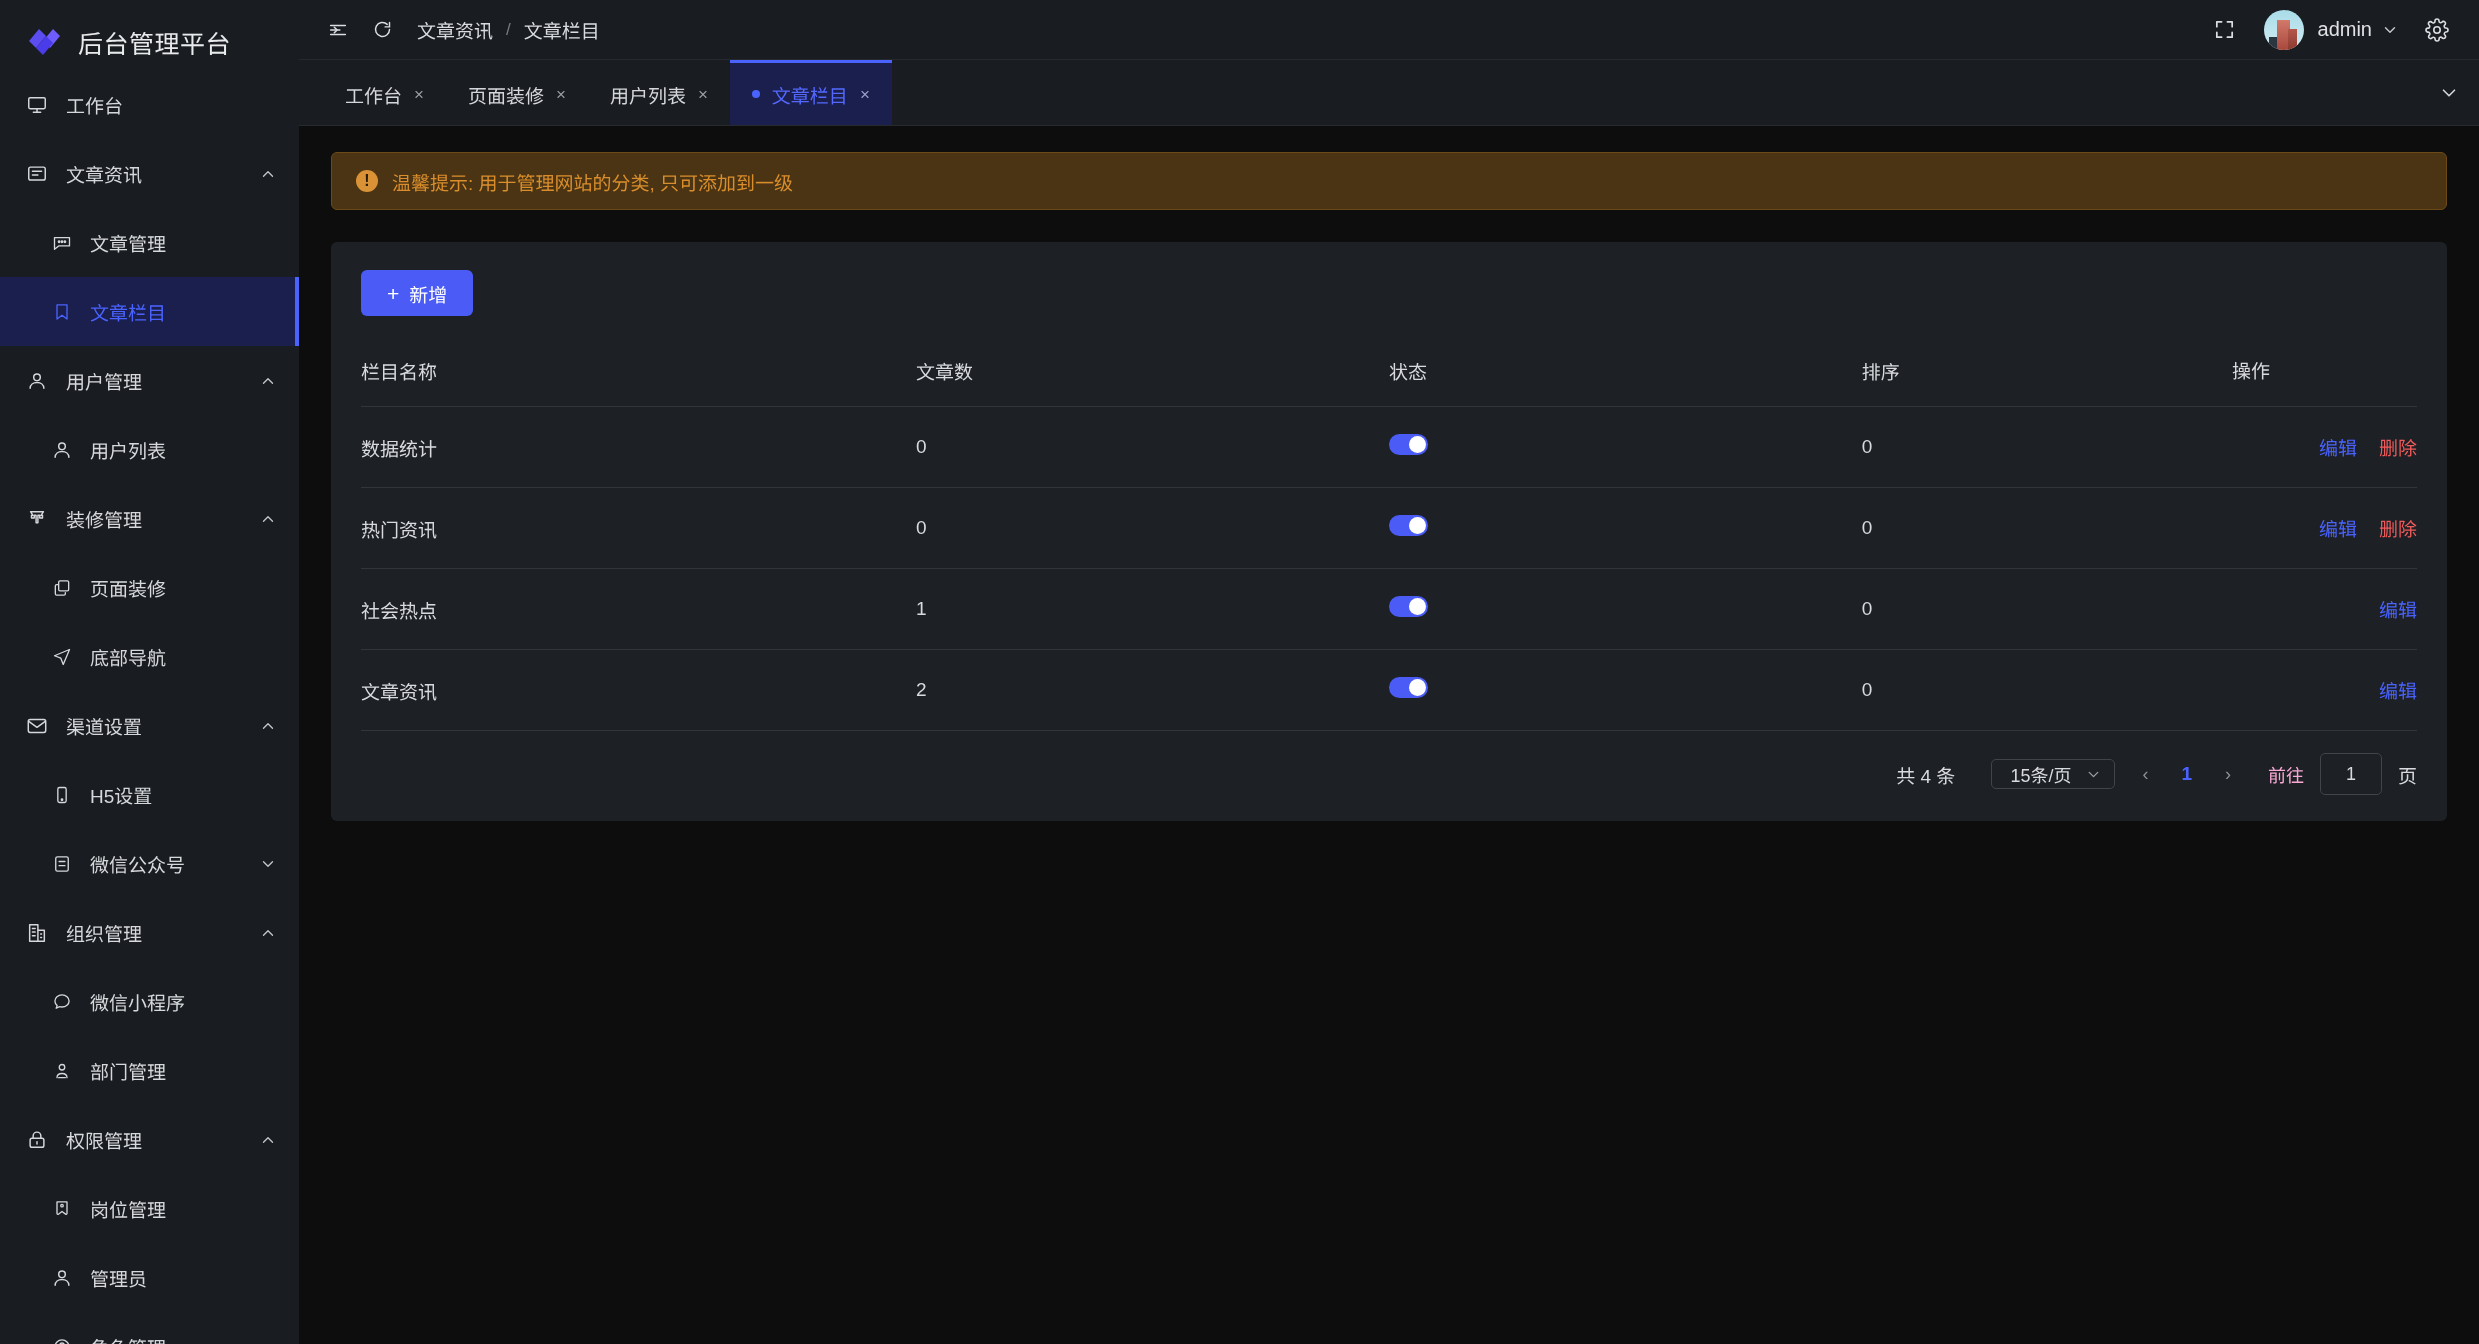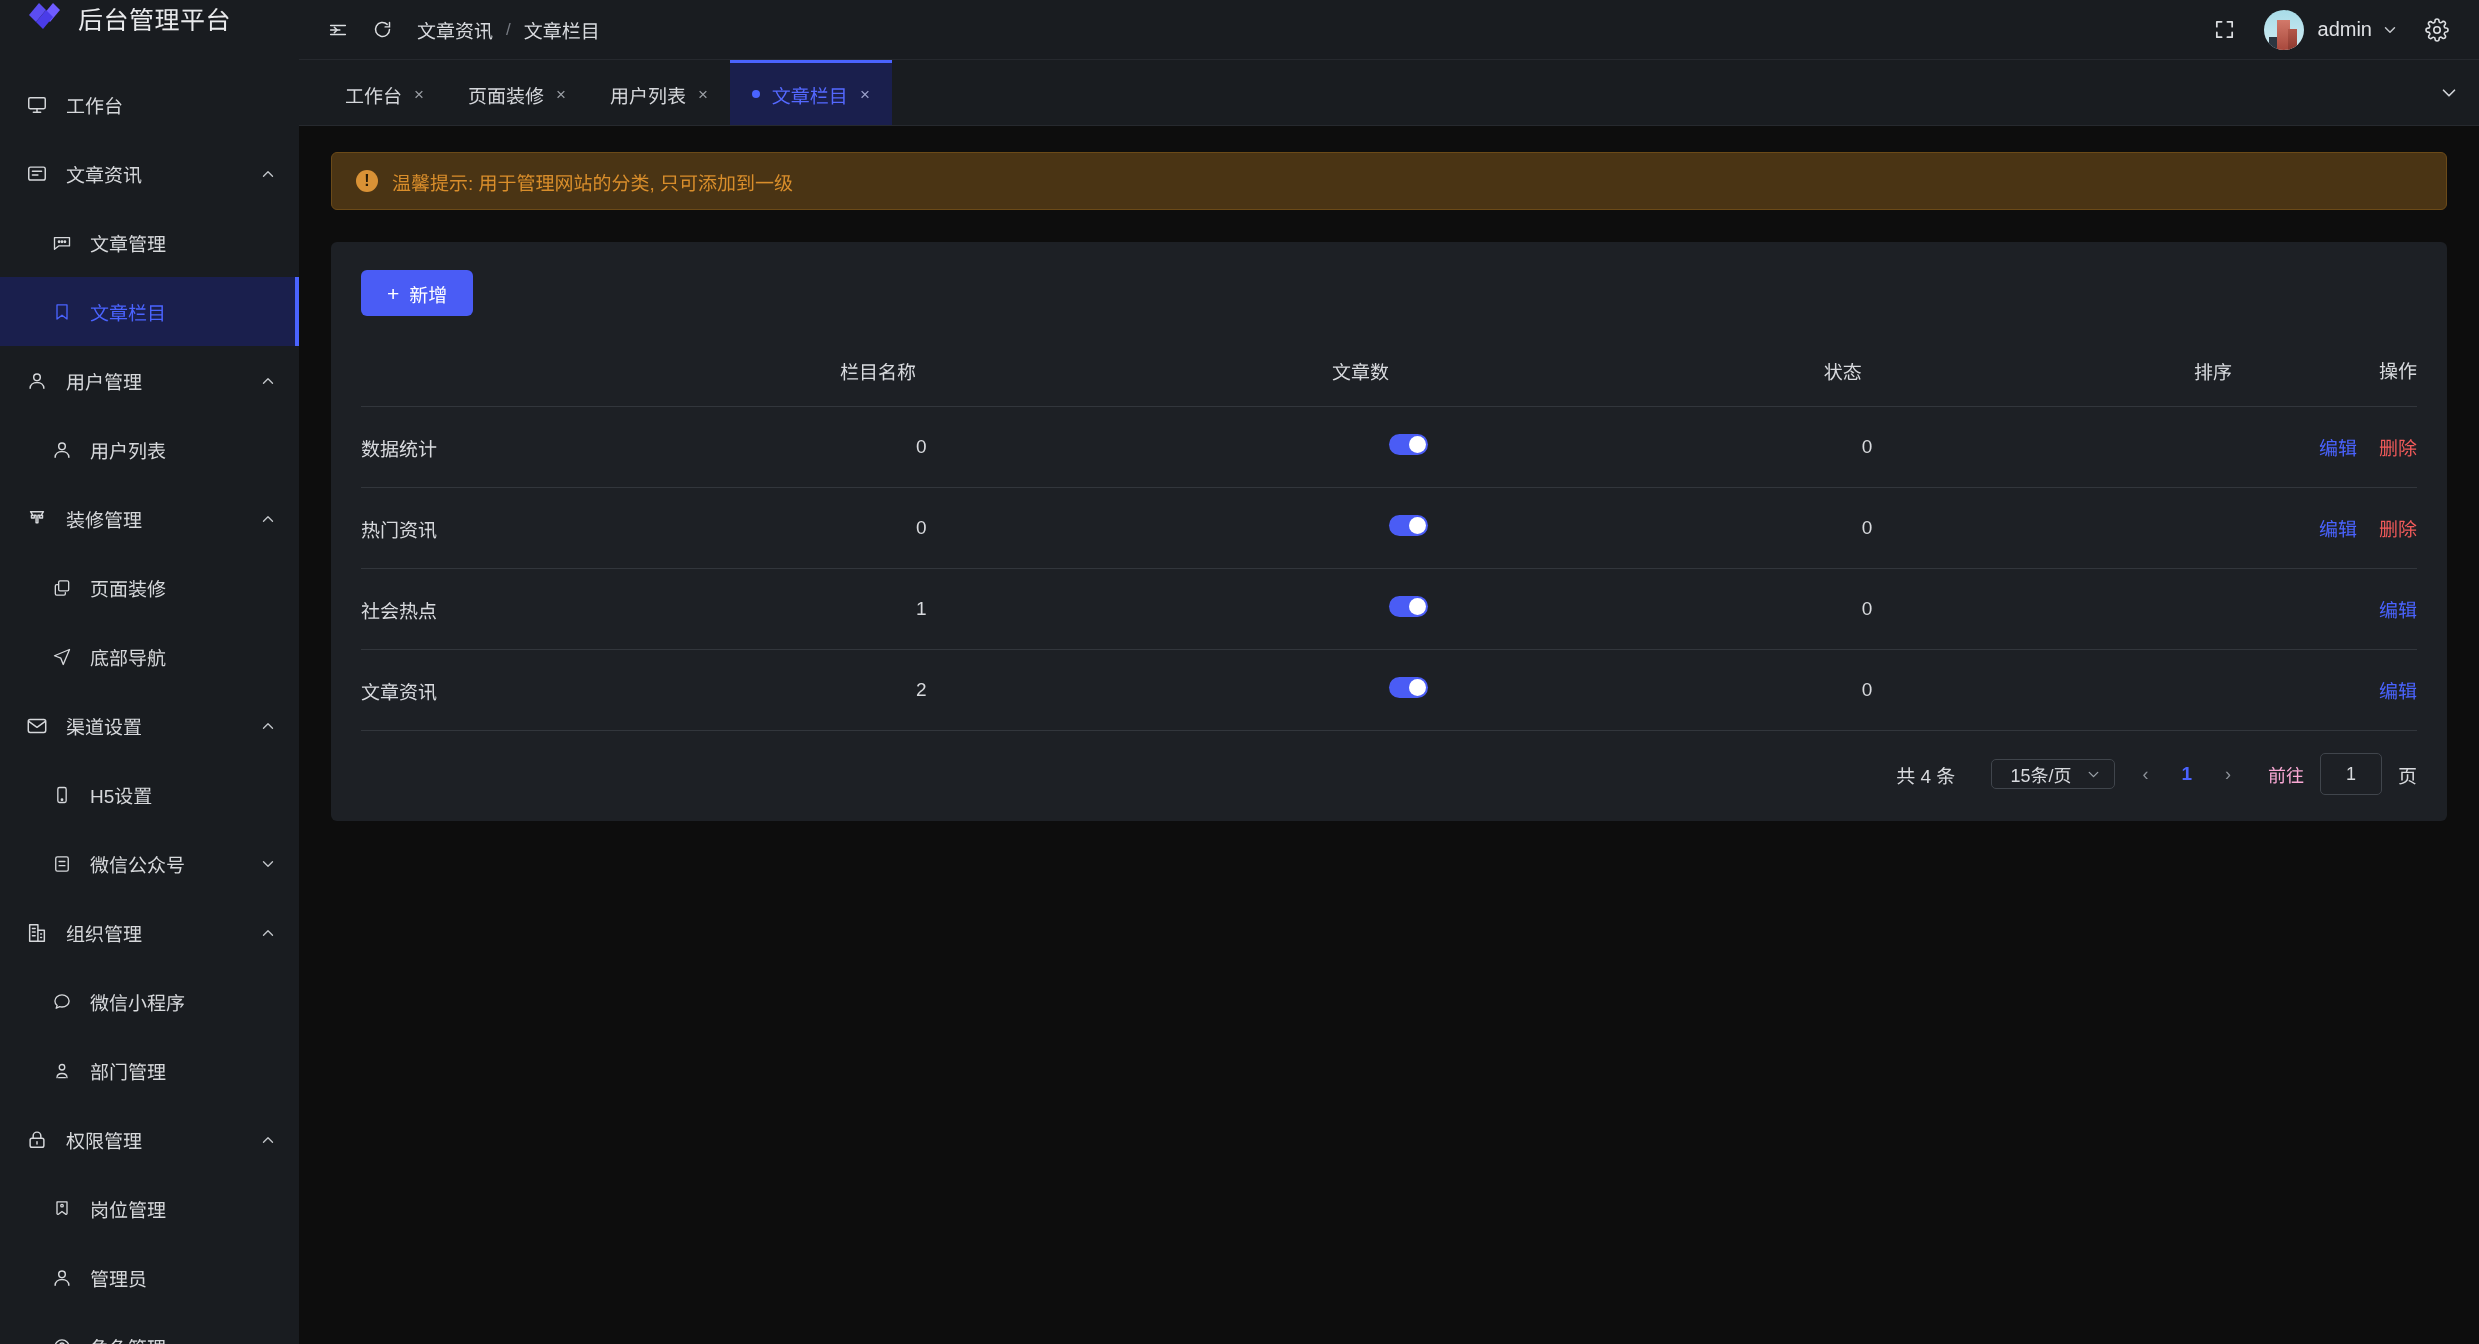--- a/index.html
+++ b/index.html
@@ -15,21 +15,21 @@
   
   .sidebar {
     width: 299px; height: 1344px; flex: 0 0 299px;
     background: #191c20;
     display: flex; flex-direction: column;
     overflow: hidden;
     position: relative;
   }
   .brand {
     height: 60px; flex: 0 0 60px;
-    display: flex; align-items: flex-start;
+    display: flex; align-items: flex-end;
     padding-left: 26px; gap: 14px;
   }
   .brand-logo { width: 38px; height: 34px; flex: 0 0 38px; position: relative; }
   .brand-title {
     font-size: 25px; color: #e9eaec; letter-spacing: .5px; font-weight: 400;
   }
   .menu { flex: 1 1 auto; overflow: hidden; padding-top: 10px; }
   .menu-item {
     height: 69px; display: flex; align-items: center;
     padding-left: 24px; padding-right: 22px;
@@ -146,21 +146,21 @@
   .btn-add {
     height: 46px; background: #4a5cf5; border: none; border-radius: 6px;
     color: #fff; font-size: 19px; padding: 0 26px;
     display: inline-flex; align-items: center; gap: 10px;
     cursor: pointer; font-family: inherit;
   }
   .btn-add .plus { font-size: 21px; line-height: 1; font-weight: 300; }
 
   table.grid { width: 100%; border-collapse: collapse; margin-top: 26px; }
   table.grid th {
-    text-align: right; font-weight: 400; font-size: 19px; color: #d8dade;
+    text-align: left; font-weight: 400; font-size: 19px; color: #d8dade;
     padding: 14px 0 22px 0;
   }
   table.grid td {
     font-size: 19px; color: #d8dade; padding: 26px 0;
     border-top: 1px solid #32363c;
   }
   .col-name { width: 27%; }
   .col-count { width: 23%; }
   .col-status { width: 23%; }
   .col-order { width: 18%; }

